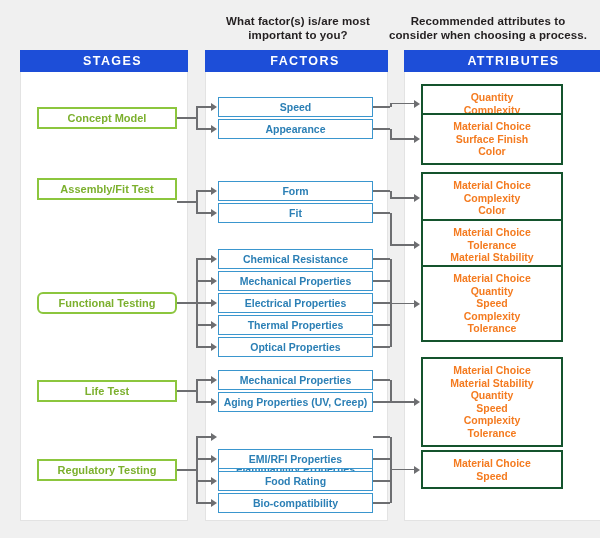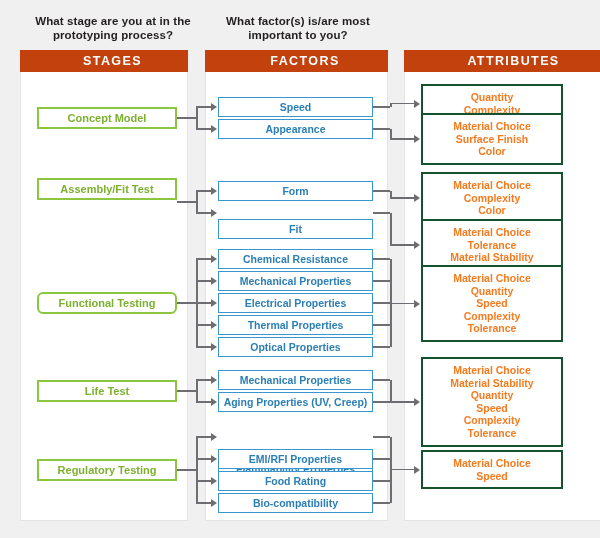--- a/index.html
+++ b/index.html
@@ -29,21 +29,21 @@
   
   .panel{
     position:absolute;
     background:#ffffff;
     box-sizing:border-box;
     border:1px solid #e3e3e3;
     border-top:none;
   }
   .panel-head{
     position:absolute;
-    background:#c2410c;
+    background:#1d4ed8;
     color:#ffffff;
     font-size:12.5px;
     font-weight:bold;
     letter-spacing:1.4px;
     text-align:center;
     line-height:22px;
     height:22px;
     box-sizing:border-box;
     padding-left:17px;
   }
@@ -95,24 +95,24 @@
     border-top:4px solid transparent;
     border-bottom:4px solid transparent;
     border-left:6px solid #6d6e71;
   }
 </style>
 </head>
 <body>
 
 <div id="root">
 
-  <div class="question q1">What stage are you at in the
-prototyping process?</div>
   <div class="question q2">What factor(s) is/are most
 important to you?</div>
+  <div class="question q3">Recommended attributes to
+consider when choosing a process.</div>
 
   <div class="panel-head p1">STAGES</div>
   <div class="panel-head p2">FACTORS</div>
   <div class="panel-head p3">ATTRIBUTES</div>
 
   <div class="panel p1"></div>
   <div class="panel p2"></div>
   <div class="panel p3"></div>
 
   <div id="layer">
@@ -132,21 +132,21 @@
       <div class="ln lnh" style="left: 390px; top: 102.8px; width: 24px; height: 1.6px;"></div>
       <div class="arrow" style="left: 414px; top: 99.6px;"></div>
       <div class="node attr" style="top: 113px; height: 51.8px;">Material Choice
 Surface Finish
 Color</div>
       <div class="ln lnh" style="left: 373px; top: 128.2px; width: 17px; height: 1.6px;"></div>
       <div class="ln lnv" style="left: 390px; top: 129px; width: 1.6px; height: 9.9px;"></div>
       <div class="ln lnh" style="left: 390px; top: 138.1px; width: 24px; height: 1.6px;"></div>
       <div class="arrow" style="left: 414px; top: 134.9px;"></div>
       <div class="node factor" style="top: 181px;">Form</div>
-      <div class="node factor" style="top: 219px;">Fit</div>
+      <div class="node factor" style="top: 203px;">Fit</div>
       <div class="node stage" style="top: 178px;">Assembly/Fit Test</div>
       <div class="ln lnh" style="left: 177px; top: 201.2px; width: 19px; height: 1.6px;"></div>
       <div class="ln lnv" style="left: 196px; top: 191px; width: 1.6px; height: 22px;"></div>
       <div class="ln lnh" style="left: 196px; top: 190.2px; width: 15px; height: 1.6px;"></div>
       <div class="arrow" style="left: 211px; top: 187px;"></div>
       <div class="ln lnh" style="left: 196px; top: 212.2px; width: 15px; height: 1.6px;"></div>
       <div class="arrow" style="left: 211px; top: 209px;"></div>
       <div class="node attr" style="top: 172px; height: 51.8px;">Material Choice
 Complexity
 Color</div>

